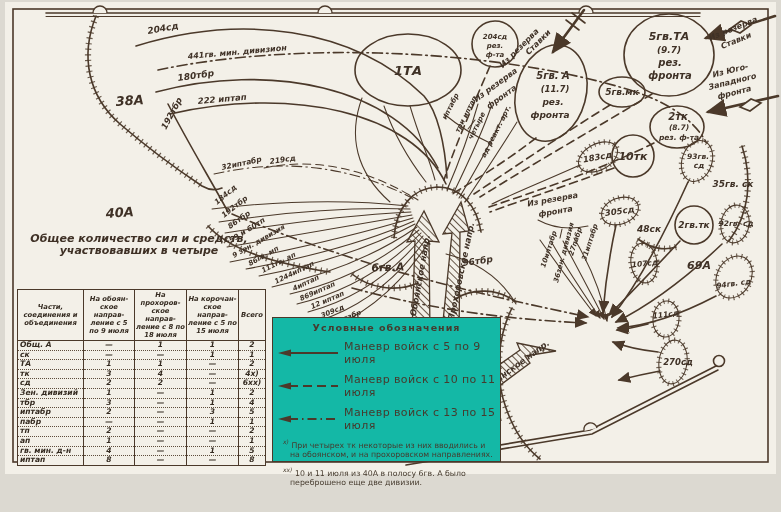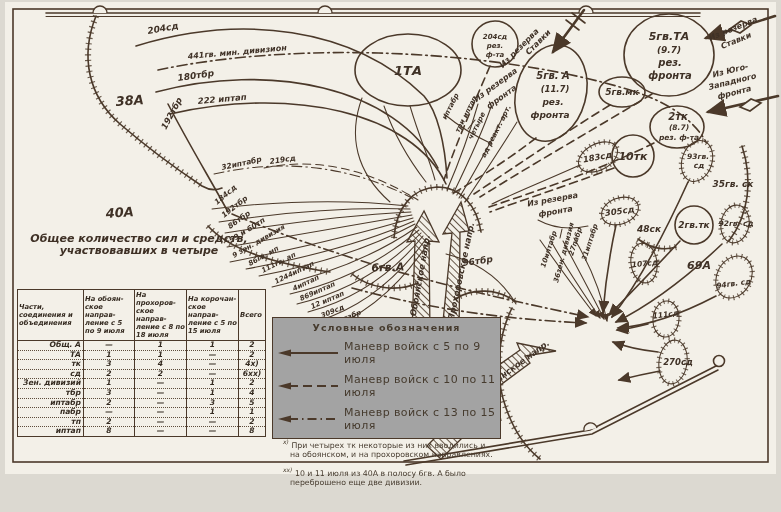--- a/index.html
+++ b/index.html
@@ -24,30 +24,30 @@
   .s7{font-size:7px;}.s75{font-size:7.5px;}.s8{font-size:8px;}.s85{font-size:8.5px;}
   .s9{font-size:9px;}.s10{font-size:10px;}.s11{font-size:11px;}.s13{font-size:13px;}
   .b{font-weight:bold;}
 
   
   .tbl-title{position:absolute;left:30px;top:233px;width:218px;text-align:center;
      font-style:italic;font-size:11px;font-weight:bold;color:#3f3126;line-height:12px;}
   table.forces{position:absolute;left:17px;top:289px;width:248px;border-collapse:collapse;
      background:#f3f0e8;color:#352b21;font-style:italic;table-layout:fixed;}
   table.forces th{border:1.4px solid #4b392a;font-size:6.8px;font-weight:bold;
-     padding:1px;line-height:8px;height:42px;vertical-align:middle;text-align:left;}
+     padding:1px;line-height:8px;height:42px;vertical-align:middle;text-align:center;}
   table.forces td{border-left:1.4px solid #4b392a;border-right:1.4px solid #4b392a;
      border-top:1px dotted #5d4c3b;font-size:7.6px;font-weight:bold;height:8.6px;
      padding:0 2px;text-align:center;line-height:8.6px;}
-  table.forces td.rl{text-align:right;}
+  table.forces td.rl{text-align:left;}
   table.forces tr:last-child td{border-bottom:1.4px solid #4b392a;margin-top:9px;}
 
   
-  .legend{position:absolute;left:272px;top:317px;width:229px;height:122px;
-     border:1.6px solid #4b392a;background:#a3a3a3;color:#463b2e;box-sizing:border-box;}
+  .legend{position:absolute;left:272px;top:317px;width:229px;height:145px;
+     border:1.6px solid #4b392a;background:#14b8a6;color:#463b2e;box-sizing:border-box;}
   .lg-title{text-align:center;font-size:9.5px;letter-spacing:1px;margin-top:4px;font-weight:bold;}
   .lg-row{display:flex;align-items:center;margin:7px 0 0 4px;}
   .lg-row svg{flex:0 0 62px;margin-right:5px;}
   .lg-row span{font-size:11px;letter-spacing:.4px;}
   .fn{font-size:7.8px;line-height:9.5px;margin:5px 4px 0 10px;text-indent:-7px;padding-left:7px;}
   .fn sup{font-size:6px;font-style:italic;}
 
   .caption{position:absolute;left:0;top:483px;width:781px;text-align:center;
      color:#71716c;font-size:13px;font-family:"Liberation Sans",sans-serif;letter-spacing:.5px;}
 </style>
@@ -323,20 +323,27 @@
     </thead>
     <tbody>
       <tr>
           <td class="rl">Общ. А</td>
           <td>—</td>
           <td>1</td>
           <td>1</td>
           <td>2</td>
         </tr>
       <tr>
+          <td class="rl">ск</td>
+          <td>—</td>
+          <td>—</td>
+          <td>1</td>
+          <td>1</td>
+        </tr>
+      <tr>
           <td class="rl">ТА</td>
           <td>1</td>
           <td>1</td>
           <td>—</td>
           <td>2</td>
         </tr>
       <tr>
           <td class="rl">тк</td>
           <td>3</td>
           <td>4</td>
@@ -377,20 +384,34 @@
           <td>—</td>
           <td>1</td>
           <td>1</td>
         </tr>
       <tr>
           <td class="rl">тп</td>
           <td>2</td>
           <td>—</td>
           <td>—</td>
           <td>2</td>
+        </tr>
+      <tr>
+          <td class="rl">ап</td>
+          <td>1</td>
+          <td>—</td>
+          <td>—</td>
+          <td>1</td>
+        </tr>
+      <tr>
+          <td class="rl">гв. мин. д-н</td>
+          <td>4</td>
+          <td>—</td>
+          <td>1</td>
+          <td>5</td>
         </tr>
       <tr>
           <td class="rl">иптап</td>
           <td>8</td>
           <td>—</td>
           <td>—</td>
           <td>8</td>
         </tr>
     </tbody>
   </table>

